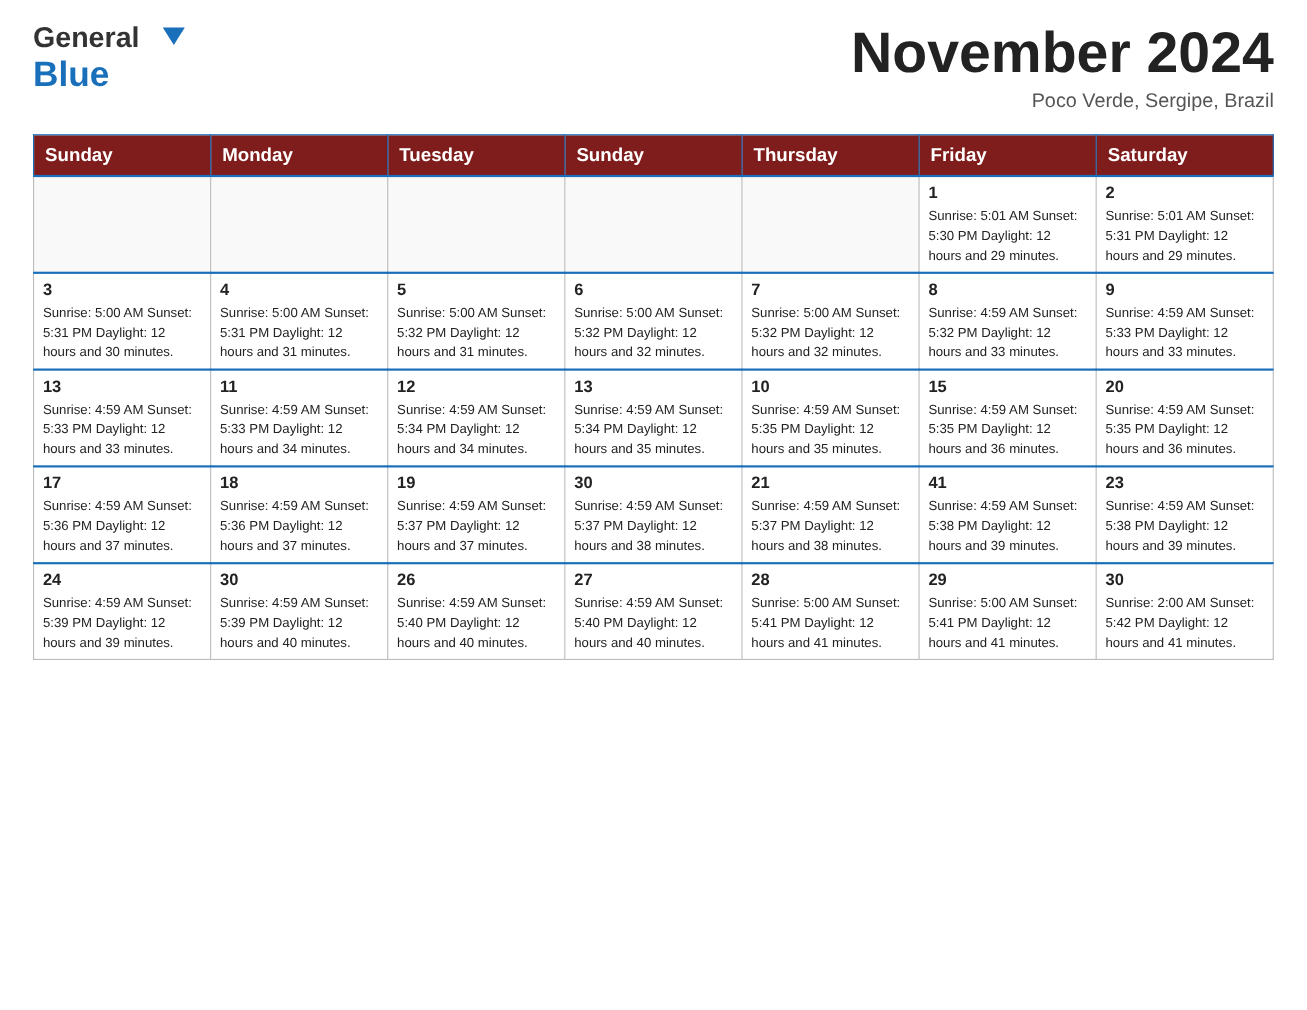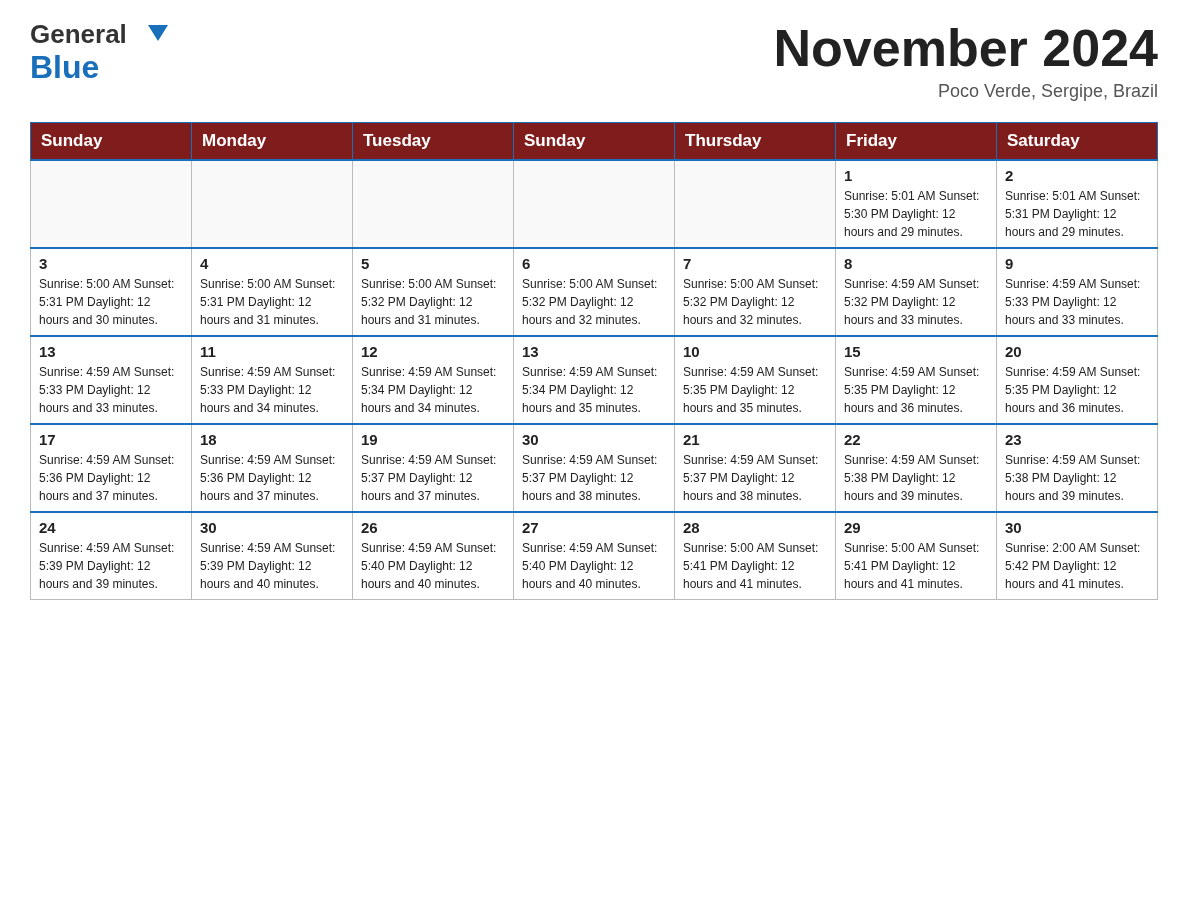--- a/index.html
+++ b/index.html
@@ -286,21 +286,21 @@
 and 38 minutes.</div>
         </td>
         <td>
           <span class="day-num">21</span>
           <div class="day-info">Sunrise: 4:59 AM
 Sunset: 5:37 PM
 Daylight: 12 hours
 and 38 minutes.</div>
         </td>
         <td>
-          <span class="day-num">22</span>
+          <span class="day-num">41</span>
           <div class="day-info">Sunrise: 4:59 AM
 Sunset: 5:38 PM
 Daylight: 12 hours
 and 39 minutes.</div>
         </td>
         <td>
           <span class="day-num">23</span>
           <div class="day-info">Sunrise: 4:59 AM
 Sunset: 5:38 PM
 Daylight: 12 hours

